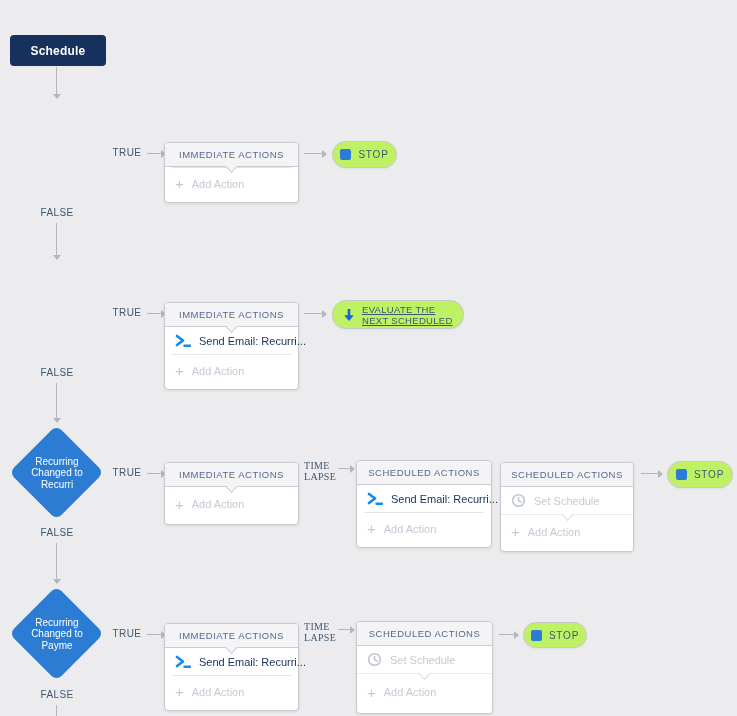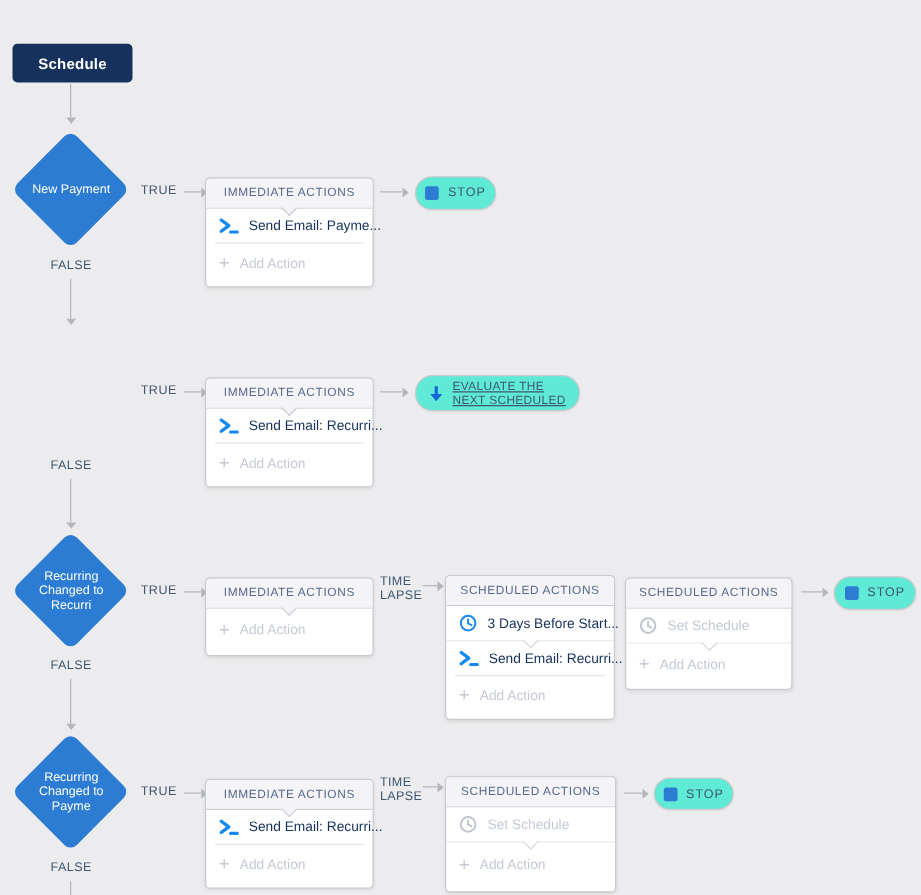--- a/index.html
+++ b/index.html
@@ -14,21 +14,21 @@
   
   .varrow{position:absolute;width:1px;background:#b3b7bd;}
   .varrow::after{content:"";position:absolute;left:-3.5px;bottom:-5px;
     border-left:4px solid transparent;border-right:4px solid transparent;border-top:5px solid #b3b7bd;}
   .harrow{position:absolute;height:1px;background:#b3b7bd;}
   .harrow::after{content:"";position:absolute;right:-5px;top:-3.5px;
     border-top:4px solid transparent;border-bottom:4px solid transparent;border-left:5px solid #b3b7bd;}
 
   .flow-label{position:absolute;font-size:10px;color:#3e5771;letter-spacing:.4px;text-align:center;}
   .tl-label{position:absolute;font-size:10px;color:#3e5771;letter-spacing:.3px;line-height:11px;text-align:left;}
-  .tl-label span{display:block;}
+  .tl-label span{display:block;font-family:Liberation Serif, serif;}
 
   
   .diamond-wrap{position:absolute;width:96px;height:96px;cursor:pointer;}
   .diamond{position:absolute;left:14px;top:14px;width:67px;height:67px;background:#2b7cd2;
     border-radius:7px;transform:rotate(45deg);}
   .diamond-label{position:absolute;left:0;top:0;right:0;bottom:0;display:flex;flex-direction:column;
     align-items:center;justify-content:center;color:#fff;font-size:10px;line-height:11.5px;text-align:center;}
 
   
   .action-box{position:absolute;background:#fff;border:1px solid #c7cacf;border-radius:4px;
@@ -43,58 +43,45 @@
   .action-item{position:relative;display:flex;align-items:center;gap:8px;height:27px;
     padding:0 10px;font-size:11px;color:#16325c;cursor:pointer;white-space:nowrap;}
   .action-item.disabled{color:#c4cad3;}
   .notch-row{border-bottom:1px solid #e8eaed;}
   .divider{border-top:1px solid #e2e5e9;margin:0 7px;}
   .add-action{display:flex;align-items:center;gap:8px;height:31px;padding:0 10px;
     font-size:11px;color:#c4cad3;cursor:pointer;}
   .plus{font-size:15px;font-weight:400;line-height:1;}
 
   
-  .pill{position:absolute;background:#5eead4;border:1px solid #c6c9ce;border-radius:14px;
+  .pill{position:absolute;background:#bef264;border:1px solid #c6c9ce;border-radius:14px;
     box-shadow:0 1px 2px rgba(0,0,0,.05);display:flex;align-items:center;justify-content:center;gap:7px;
     color:#3e5771;}
   .stop-pill{font-size:10px;letter-spacing:.8px;}
   .stop-square{width:11px;height:11px;background:#2b7cd2;border-radius:2px;display:inline-block;}
   .eval-pill{font-size:9.5px;letter-spacing:.3px;line-height:11px;padding:0 10px;}
   .eval-pill .txt span{display:block;}
 
   svg{display:block;flex:none;}
 </style>
 </head>
 <body>
 
 <div class="canvas">
 
   <div class="start-node" style="left:10px;top:8px;width:96px;height:31px;">Schedule</div>
   <div class="varrow" style="left:56px;top:40px;height:27px;"></div>
 
-  <div class="diamond-wrap" style="left:9px;top:77px;">
-    <div class="diamond"></div>
-    <div class="diamond-label">
-      <span>New Payment</span>
-    </div>
-  </div>
   <div class="flow-label" style="left:110px;top:120px;width:34px;">TRUE</div>
   <div class="harrow" style="left:147px;top:126px;width:14px;"></div>
 
   <div class="action-box" style="left:164px;top:115px;width:133px;">
     <div class="box-header">
       <span>IMMEDIATE ACTIONS</span>
       <i class="notch"></i>
-    </div>
-    <div class="action-item">
-      <svg width="16" height="13" viewBox="0 0 16 13">
-        <path d="M2 2 L8 6.5 L2 11" fill="none" stroke="#1589ee" stroke-width="2.7" stroke-linejoin="round" stroke-linecap="round"></path>
-        <line x1="9.5" y1="11.7" x2="15" y2="11.7" stroke="#1589ee" stroke-width="2.5" stroke-linecap="round"></line>
-      </svg>
-      <span>Send Email: Payme...</span>
     </div>
     <div class="divider"></div>
     <div class="add-action">
       <span class="plus">+</span>
       <span>Add Action</span>
     </div>
   </div>
 
   <div class="harrow" style="left:304px;top:126px;width:18px;"></div>
   <div class="pill stop-pill" style="left:332px;top:114px;width:63px;height:25px;">
@@ -167,28 +154,20 @@
   <div class="tl-label" style="left:304px;top:433px;width:34px;">
     <span>TIME</span>
     <span>LAPSE</span>
   </div>
   <div class="harrow" style="left:338px;top:441px;width:12px;"></div>
 
   <div class="action-box" style="left:356px;top:433px;width:134px;">
     <div class="box-header">
       <span>SCHEDULED ACTIONS</span>
     </div>
-    <div class="action-item notch-row">
-      <svg width="15" height="15" viewBox="0 0 16 16">
-        <circle cx="8" cy="8" r="6.2" fill="none" stroke="#1589ee" stroke-width="1.7"></circle>
-        <path d="M8 4.8 L8 8.3 L10.9 9.7" fill="none" stroke="#1589ee" stroke-width="1.7" stroke-linecap="round"></path>
-      </svg>
-      <span>3 Days Before Start...</span>
-      <i class="notch white"></i>
-    </div>
     <div class="action-item">
       <svg width="16" height="13" viewBox="0 0 16 13">
         <path d="M2 2 L8 6.5 L2 11" fill="none" stroke="#1589ee" stroke-width="2.7" stroke-linejoin="round" stroke-linecap="round"></path>
         <line x1="9.5" y1="11.7" x2="15" y2="11.7" stroke="#1589ee" stroke-width="2.5" stroke-linecap="round"></line>
       </svg>
       <span>Send Email: Recurri...</span>
     </div>
     <div class="divider"></div>
     <div class="add-action">
       <span class="plus">+</span>

